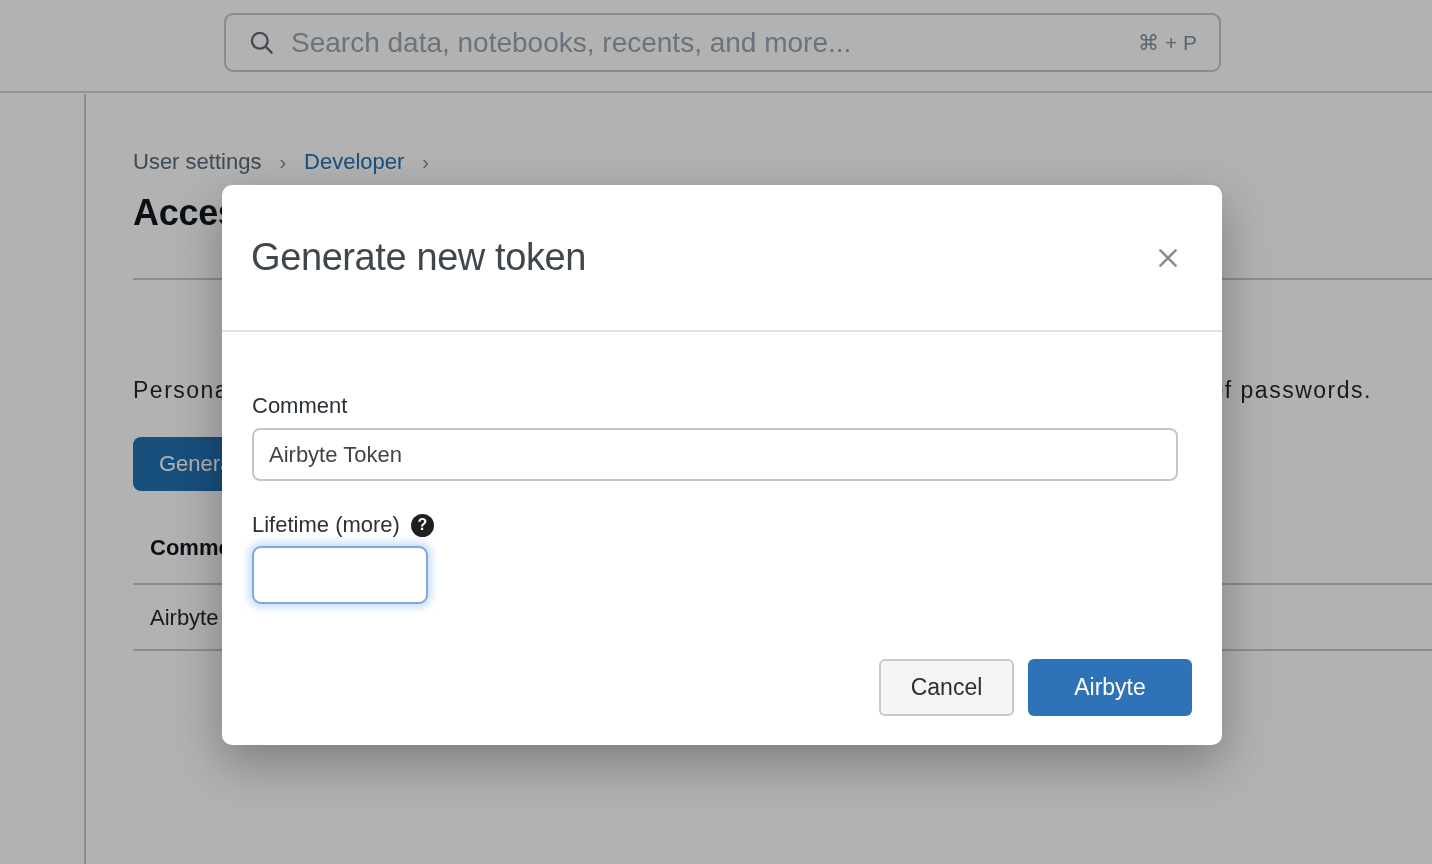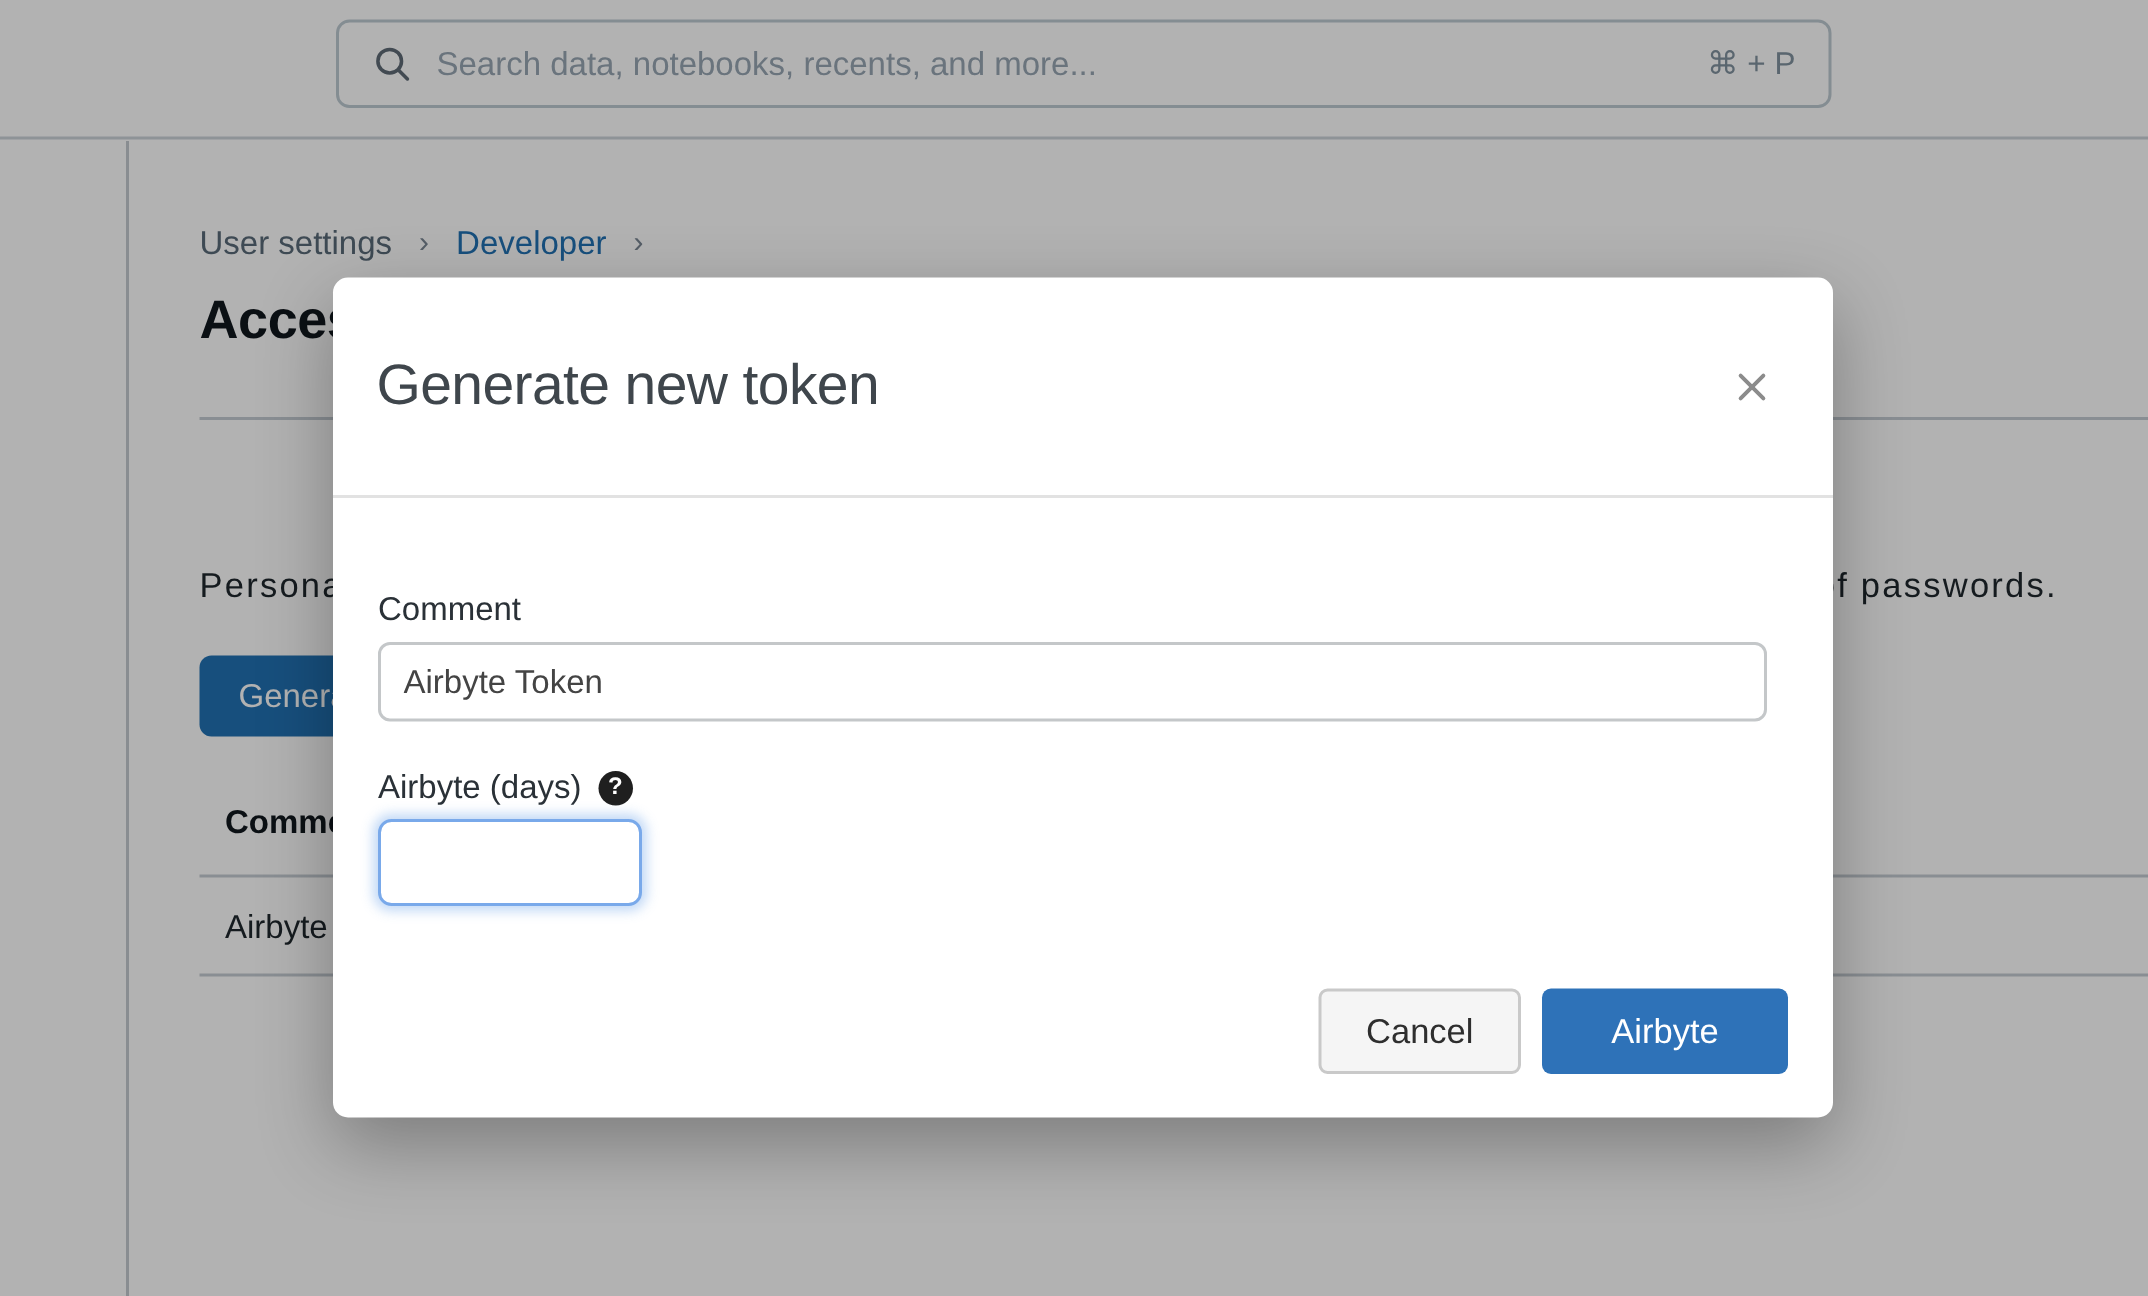--- a/index.html
+++ b/index.html
@@ -19,21 +19,21 @@
   }
   .searchbox {
     position:absolute; left:224px; top:13px; width:997px; height:59px;
     border:2px solid #becad2; border-radius:9px; background:#ffffff;
     display:flex; align-items:center; padding:0 22px;
   }
   .searchbox svg { flex:0 0 auto; margin-right:16px; }
   .search-input {
     flex:1; border:none; outline:none; background:transparent;
     font-family:"Liberation Sans", sans-serif;
-    font-size:22px; color:#333;
+    font-size:28px; color:#333;
   }
   .search-input::placeholder { color:#98a6b3; opacity:1; }
   .search-shortcut { flex:0 0 auto; font-size:21px; color:#8293a0; }
 
   .sidebar-line {
     position:absolute; left:84px; top:94px; width:2px; height:770px;
     background:#c4cad0;
   }
 
   .breadcrumb {
@@ -181,21 +181,21 @@
         <line x1="5" y1="5" x2="19" y2="19"></line>
         <line x1="19" y1="5" x2="5" y2="19"></line>
       </svg>
     </button>
   </div>
 
   <label class="field-label label-comment" style="top:208px;">Comment</label>
   <input class="comment-input" type="text" style="top: 243px;" value="Airbyte Token">
 
   <label class="field-label" style="top:327px;">
-    <span>Airbyte (days)</span>
+    <span>Lifetime (more)</span>
     <span class="help-badge">?</span>
   </label>
   <input class="lifetime-input" type="text" style="top: 361px;" value="">
 
   <div class="modal-footer">
     <button class="btn btn-cancel">Cancel</button>
     <button class="btn btn-generate">Airbyte</button>
   </div>
 </div>
 

